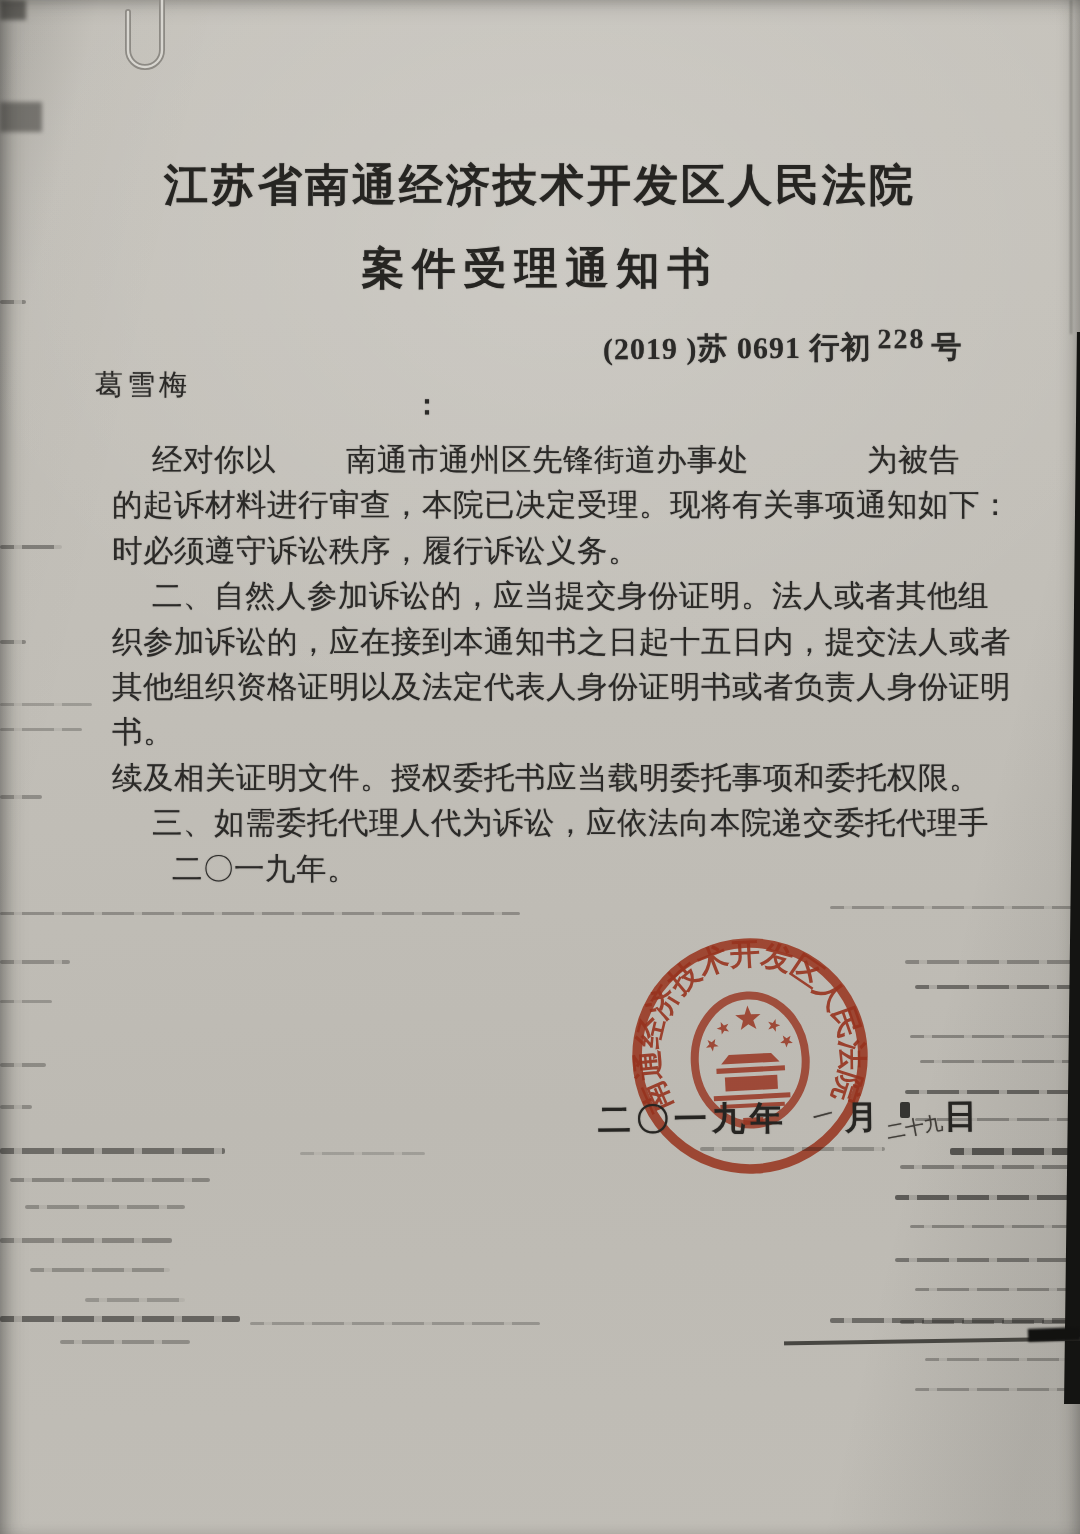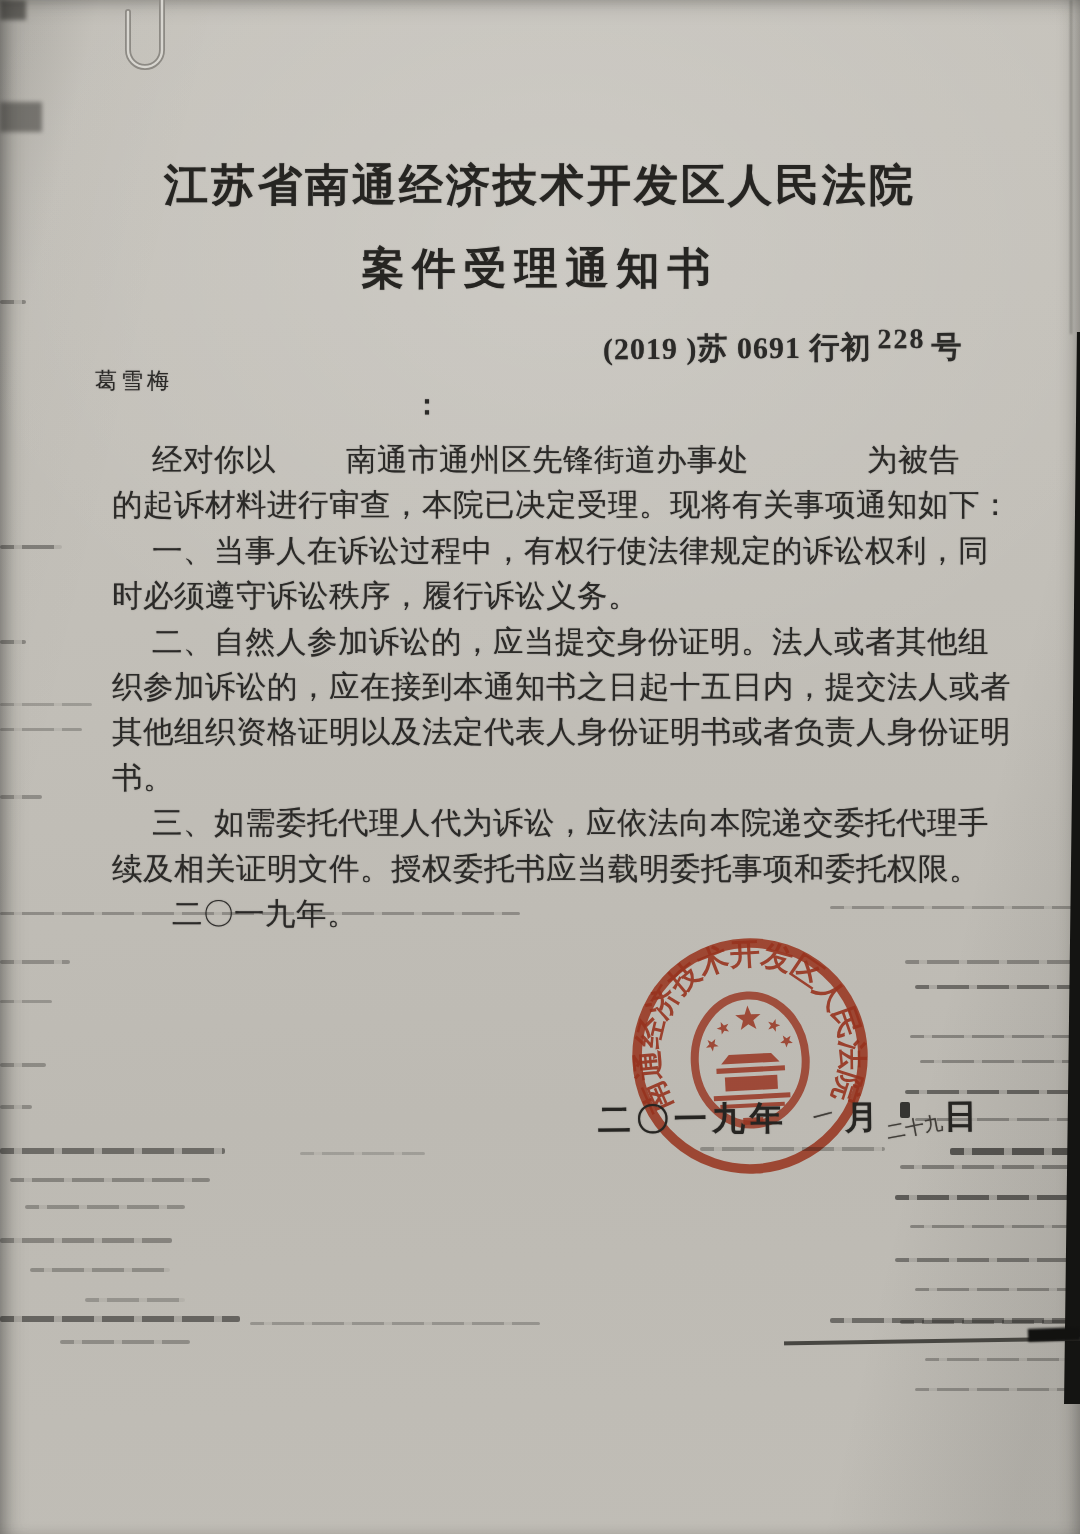--- a/index.html
+++ b/index.html
@@ -36,21 +36,21 @@
     position:absolute; top:328px; right:118px;
     font-size:30px; letter-spacing:1px; font-weight:600;
     transform:rotate(-0.4deg);
   }
   .case-number .num{
     display:inline-block; transform:translateY(-9px);
     font-size:28px; letter-spacing:2px; margin:0 6px;
   }
   .addressee{
     position:absolute; top:366px; left:95px;
-    font-size:22px; letter-spacing:4px;
+    font-size:28px; letter-spacing:4px;
   }
   .addressee-colon{
     position:absolute; top:386px; left:413px;
     font-size:28px; font-weight:700;
   }
   .body-block{
     position:absolute; top:438px; left:112px; width:858px;
     font-size:30.5px; line-height:45.4px; letter-spacing:.5px;
   }
   .line{ height:45.4px; white-space:nowrap; }
@@ -127,28 +127,27 @@
   </div>
 
   <div class="addressee txt">葛雪梅</div>
   <div class="addressee-colon txt">：</div>
 
   <div class="body-block">
     <div class="line txt">
       <span class="intro-pre" style="margin-left:40px;">经对你以</span><span class="intro-def">南通市通州区先锋街道办事处</span><span class="intro-post">为被告</span>
     </div>
     <div class="line txt">的起诉材料进行审查，本院已决定受理。现将有关事项通知如下：</div>
-    <div class="line txt indent">一、当事人在诉讼过程中，有权行使法律规定的诉讼权利，同</div>
     <div class="line txt">时必须遵守诉讼秩序，履行诉讼义务。</div>
     <div class="line txt indent">二、自然人参加诉讼的，应当提交身份证明。法人或者其他组</div>
     <div class="line txt">织参加诉讼的，应在接到本通知书之日起十五日内，提交法人或者</div>
     <div class="line txt">其他组织资格证明以及法定代表人身份证明书或者负责人身份证明</div>
     <div class="line txt">书。</div>
+    <div class="line txt">续及相关证明文件。授权委托书应当载明委托事项和委托权限。</div>
     <div class="line txt indent">三、如需委托代理人代为诉讼，应依法向本院递交委托代理手</div>
-    <div class="line txt">续及相关证明文件。授权委托书应当载明委托事项和委托权限。</div>
     <div class="line txt closing">二〇一九年。</div>
   </div>
 
   <svg class="seal" viewBox="0 0 242 242">
     <defs>
       <path id="sealArc" d="M42.2,166.5 A91,91 0 1 1 199.8,166.5" fill="none"></path>
       <path id="star" d="M0,-11 L2.65,-3.64 L10.46,-3.4 L4.28,1.39 L6.47,8.9 L0,4.5 L-6.47,8.9 L-4.28,1.39 L-10.46,-3.4 L-2.65,-3.64 Z"></path>
     </defs>
     <g>
       <circle cx="121" cy="121" r="112" fill="none" stroke="rgba(202,60,30,.88)" stroke-width="9.5"></circle>

